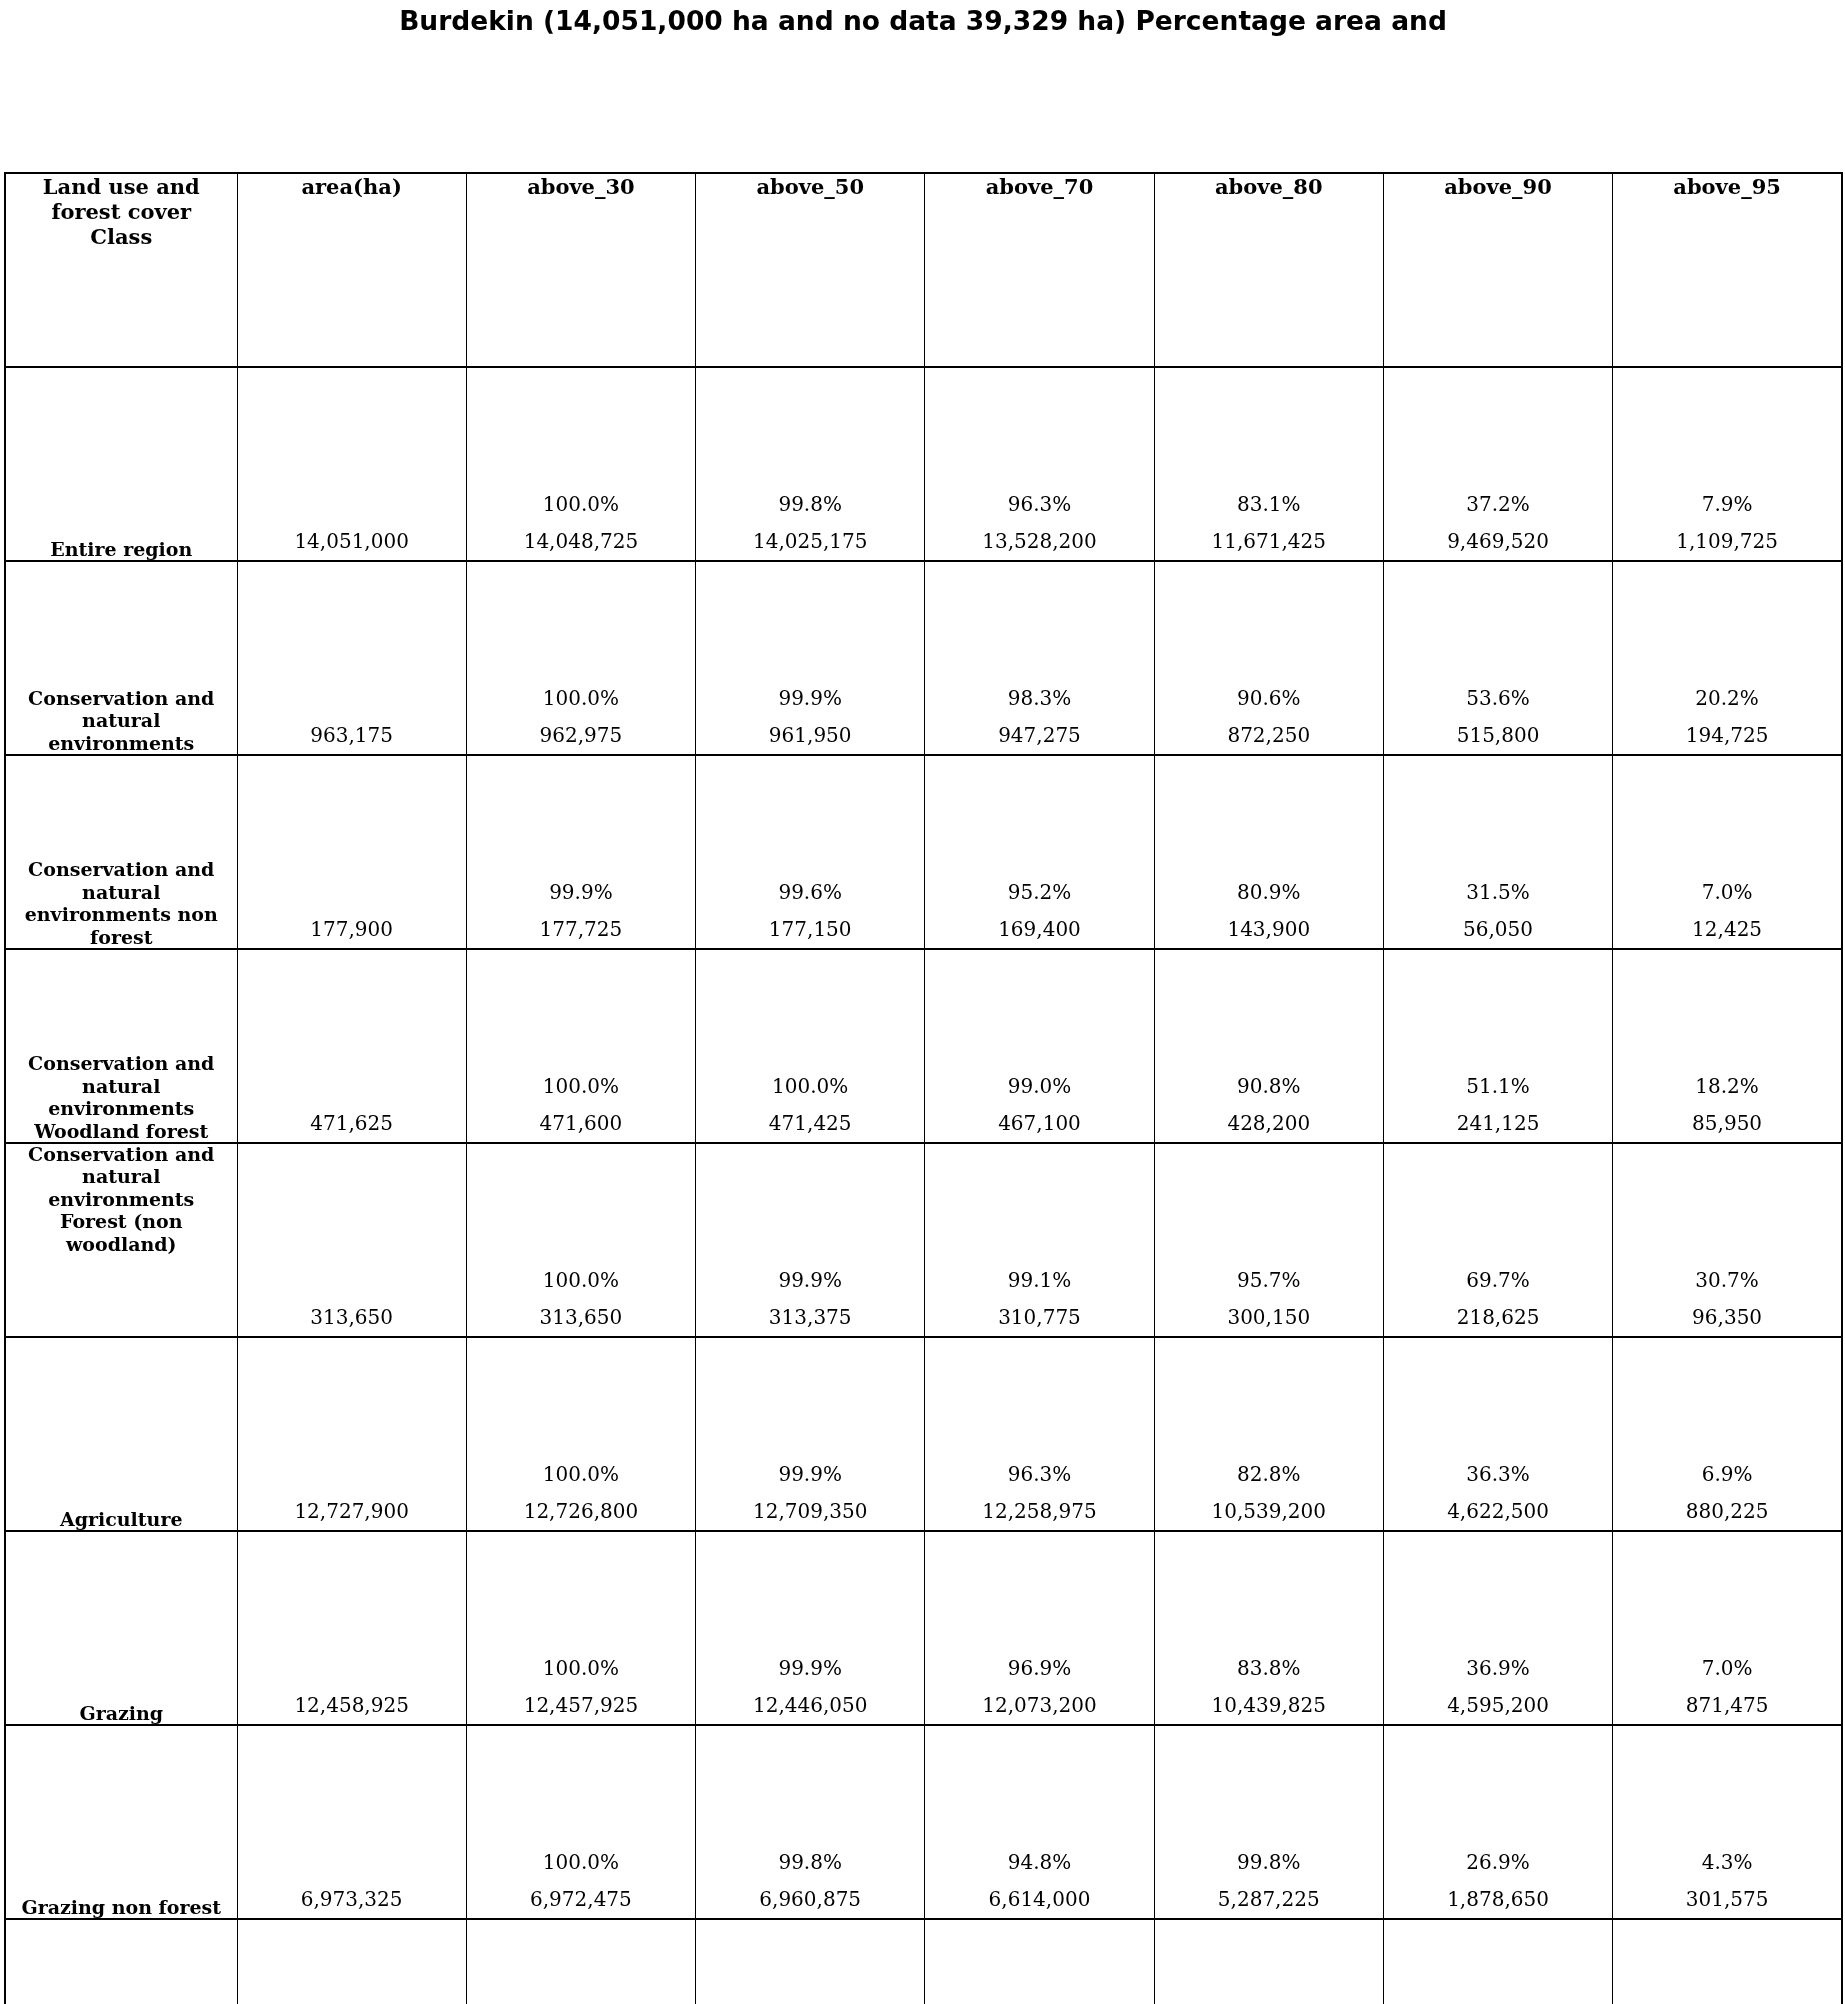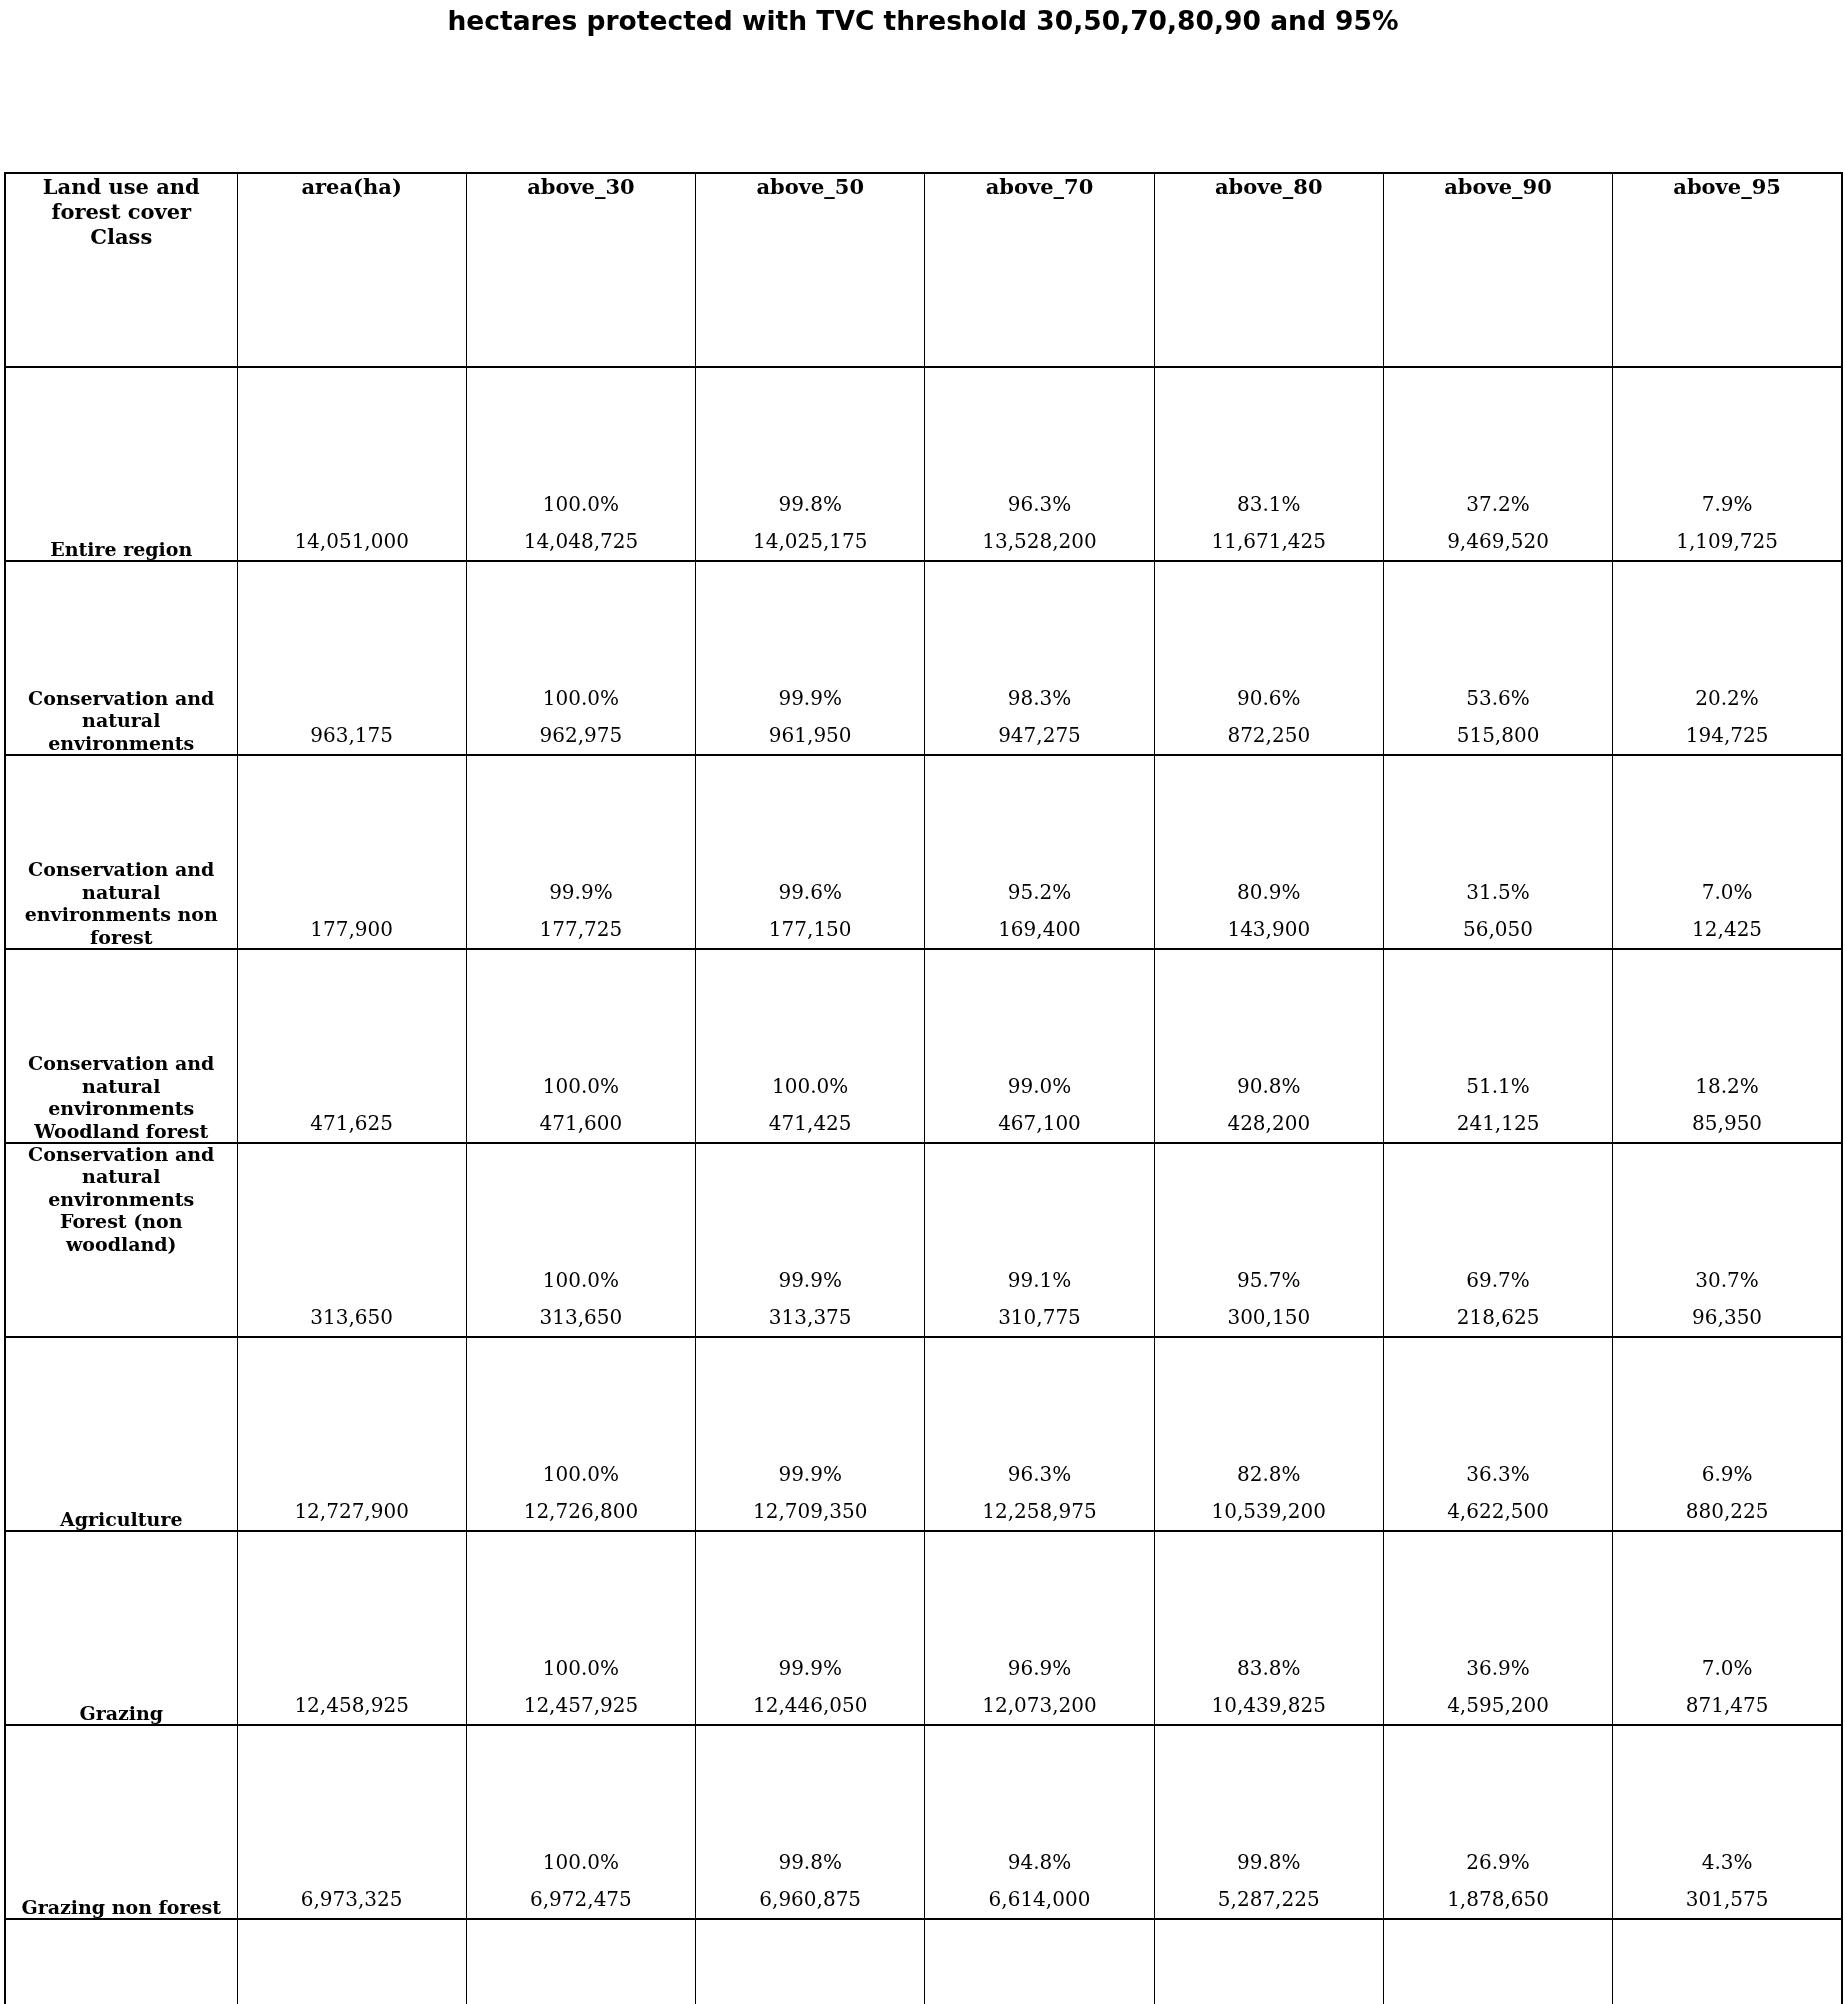--- a/index.html
+++ b/index.html
@@ -29,21 +29,21 @@
   .shift-up { position:relative; top:-25px; }
 
   td.area-cell { font-size:20px; line-height:37px; vertical-align:bottom; padding-bottom:91px; text-align:center; }
   td.val-cell  { font-size:20px; vertical-align:bottom; padding-bottom:91px; text-align:center; }
   td.val-cell div { line-height:37px; }
 </style>
 </head>
 <body>
 
 <div class="title">
-  <div>hectares protected with TVC threshold 30,50,70,80,90 and 95%</div>
+  <div>Burdekin (14,051,000 ha and no data 39,329 ha) Percentage area and</div>
 </div>
 
 <table class="data">
   <colgroup>
     <col class="c-label">
       <col>
       <col>
       <col>
       <col>
       <col>

